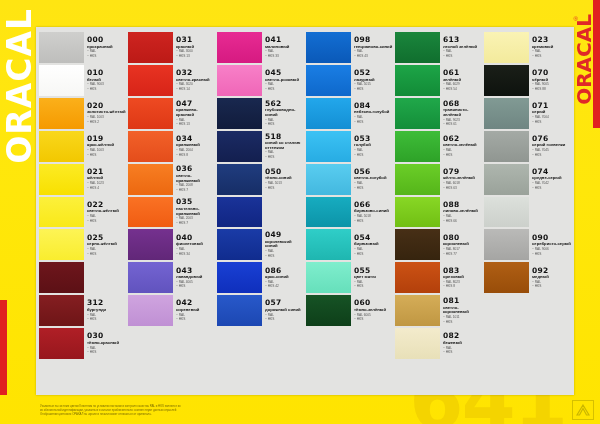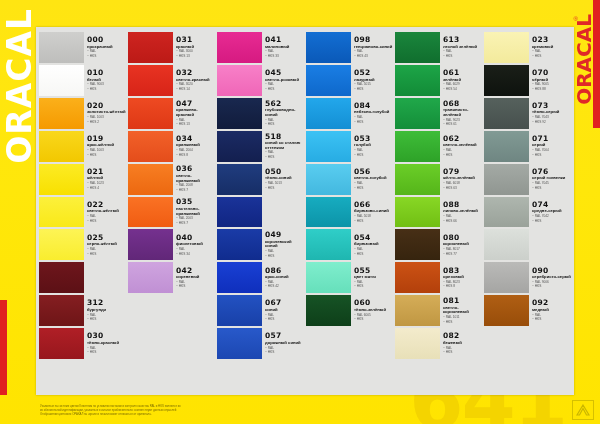--- a/index.html
+++ b/index.html
@@ -338,20 +338,29 @@
           <div class="cell">
             <div class="swatch" style="background: linear-gradient(rgb(117, 49, 143) 0%, rgb(97, 39, 120) 100%);"></div>
             <div class="meta">
               <div class="code">040</div>
               <div class="cname">фиолетовый</div>
               <div class="ref">~ RAL</div>
               <div class="ref">~ HKS 34</div>
             </div>
           </div>
           <div class="cell">
+            <div class="swatch" style="background: linear-gradient(rgb(116, 100, 210) 0%, rgb(97, 83, 190) 100%);"></div>
+            <div class="meta">
+              <div class="code">043</div>
+              <div class="cname">лавандовый</div>
+              <div class="ref">~ RAL 4005</div>
+              <div class="ref">~ HKS</div>
+            </div>
+          </div>
+          <div class="cell">
             <div class="swatch" style="background: linear-gradient(rgb(207, 164, 223) 0%, rgb(192, 144, 212) 100%);"></div>
             <div class="meta">
               <div class="code">042</div>
               <div class="cname">сиреневый</div>
               <div class="ref">~ RAL</div>
               <div class="ref">~ HKS</div>
             </div>
           </div>
           <div class="cell">
             <div class="swatch" style="background: rgb(227, 227, 225);"></div>
@@ -421,29 +430,20 @@
               <div class="ref">~ HKS</div>
             </div>
           </div>
           <div class="cell">
             <div class="swatch" style="background: linear-gradient(rgb(25, 64, 212) 0%, rgb(15, 47, 188) 100%);"></div>
             <div class="meta">
               <div class="code">086</div>
               <div class="cname">ярко-синий</div>
               <div class="ref">~ RAL</div>
               <div class="ref">~ HKS 42</div>
-            </div>
-          </div>
-          <div class="cell">
-            <div class="swatch" style="background: linear-gradient(rgb(35, 82, 194) 0%, rgb(24, 64, 168) 100%);"></div>
-            <div class="meta">
-              <div class="code">067</div>
-              <div class="cname">синий</div>
-              <div class="ref">~ RAL</div>
-              <div class="ref">~ HKS</div>
             </div>
           </div>
           <div class="cell">
             <div class="swatch" style="background: linear-gradient(rgb(40, 89, 202) 0%, rgb(28, 71, 178) 100%);"></div>
             <div class="meta">
               <div class="code">057</div>
               <div class="cname">дорожный синий</div>
               <div class="ref">~ RAL</div>
               <div class="ref">~ HKS</div>
             </div>
@@ -661,29 +661,20 @@
               <div class="ref">~ HKS</div>
             </div>
           </div>
           <div class="cell">
             <div class="swatch" style="background: linear-gradient(rgb(26, 31, 24) 0%, rgb(14, 18, 14) 100%);"></div>
             <div class="meta">
               <div class="code">070</div>
               <div class="cname">чёрный</div>
               <div class="ref">~ RAL 9005</div>
               <div class="ref">~ HKS 88</div>
-            </div>
-          </div>
-          <div class="cell">
-            <div class="swatch" style="background: linear-gradient(rgb(86, 97, 93) 0%, rgb(70, 80, 77) 100%);"></div>
-            <div class="meta">
-              <div class="code">073</div>
-              <div class="cname">тёмно-серый</div>
-              <div class="ref">~ RAL 7043</div>
-              <div class="ref">~ HKS 92</div>
             </div>
           </div>
           <div class="cell">
             <div class="swatch" style="background: linear-gradient(rgb(129, 154, 148) 0%, rgb(111, 134, 130) 100%);"></div>
             <div class="meta">
               <div class="code">071</div>
               <div class="cname">серый</div>
               <div class="ref">~ RAL 7004</div>
               <div class="ref">~ HKS</div>
             </div>

